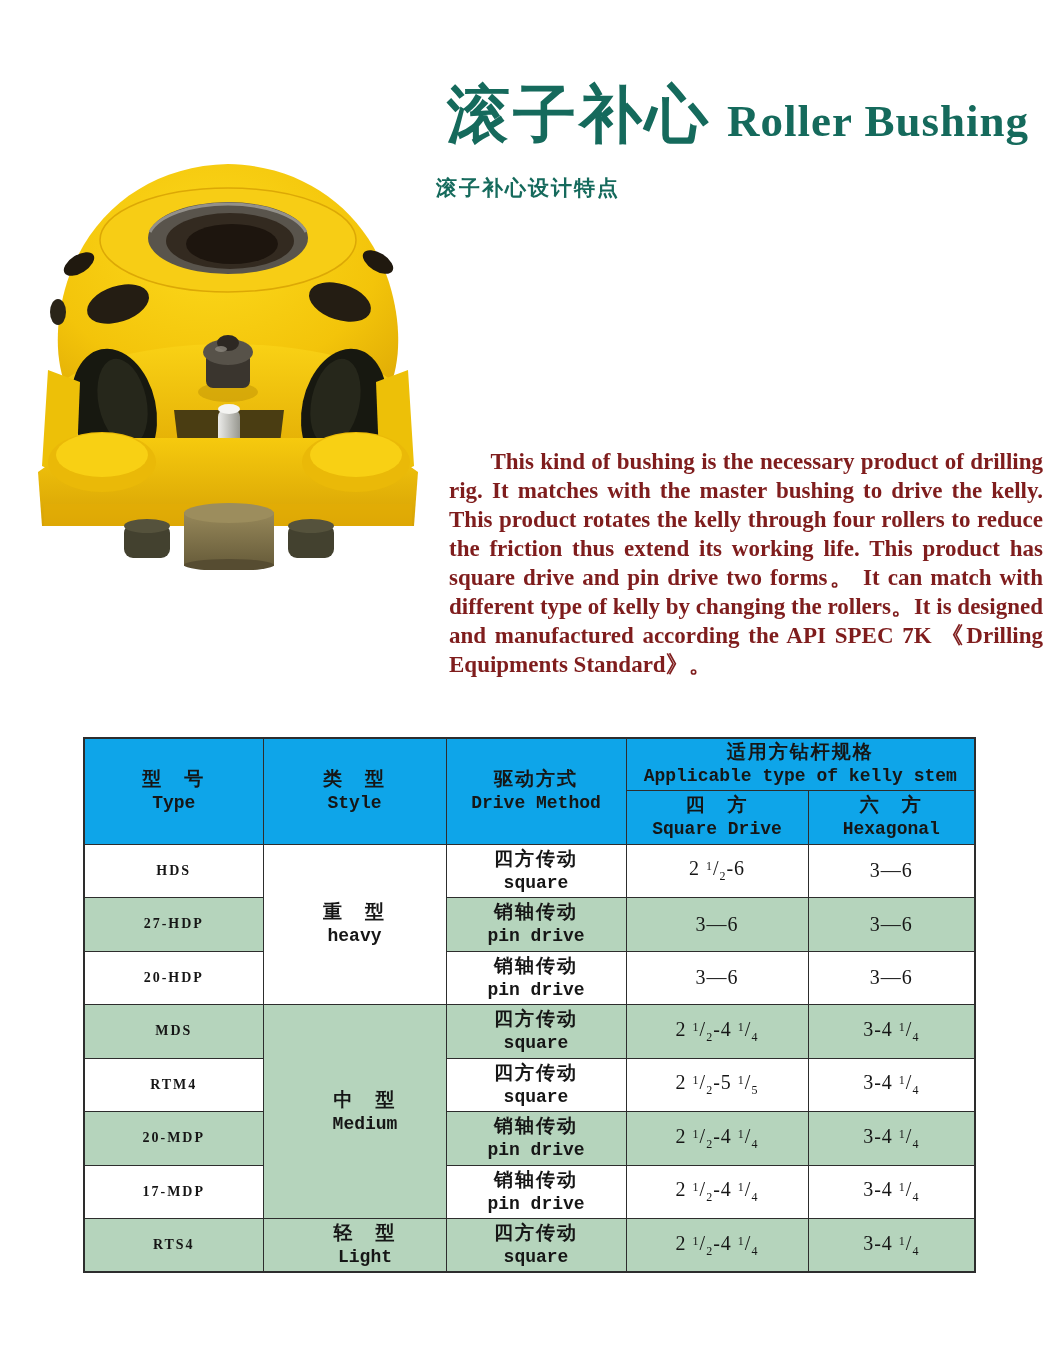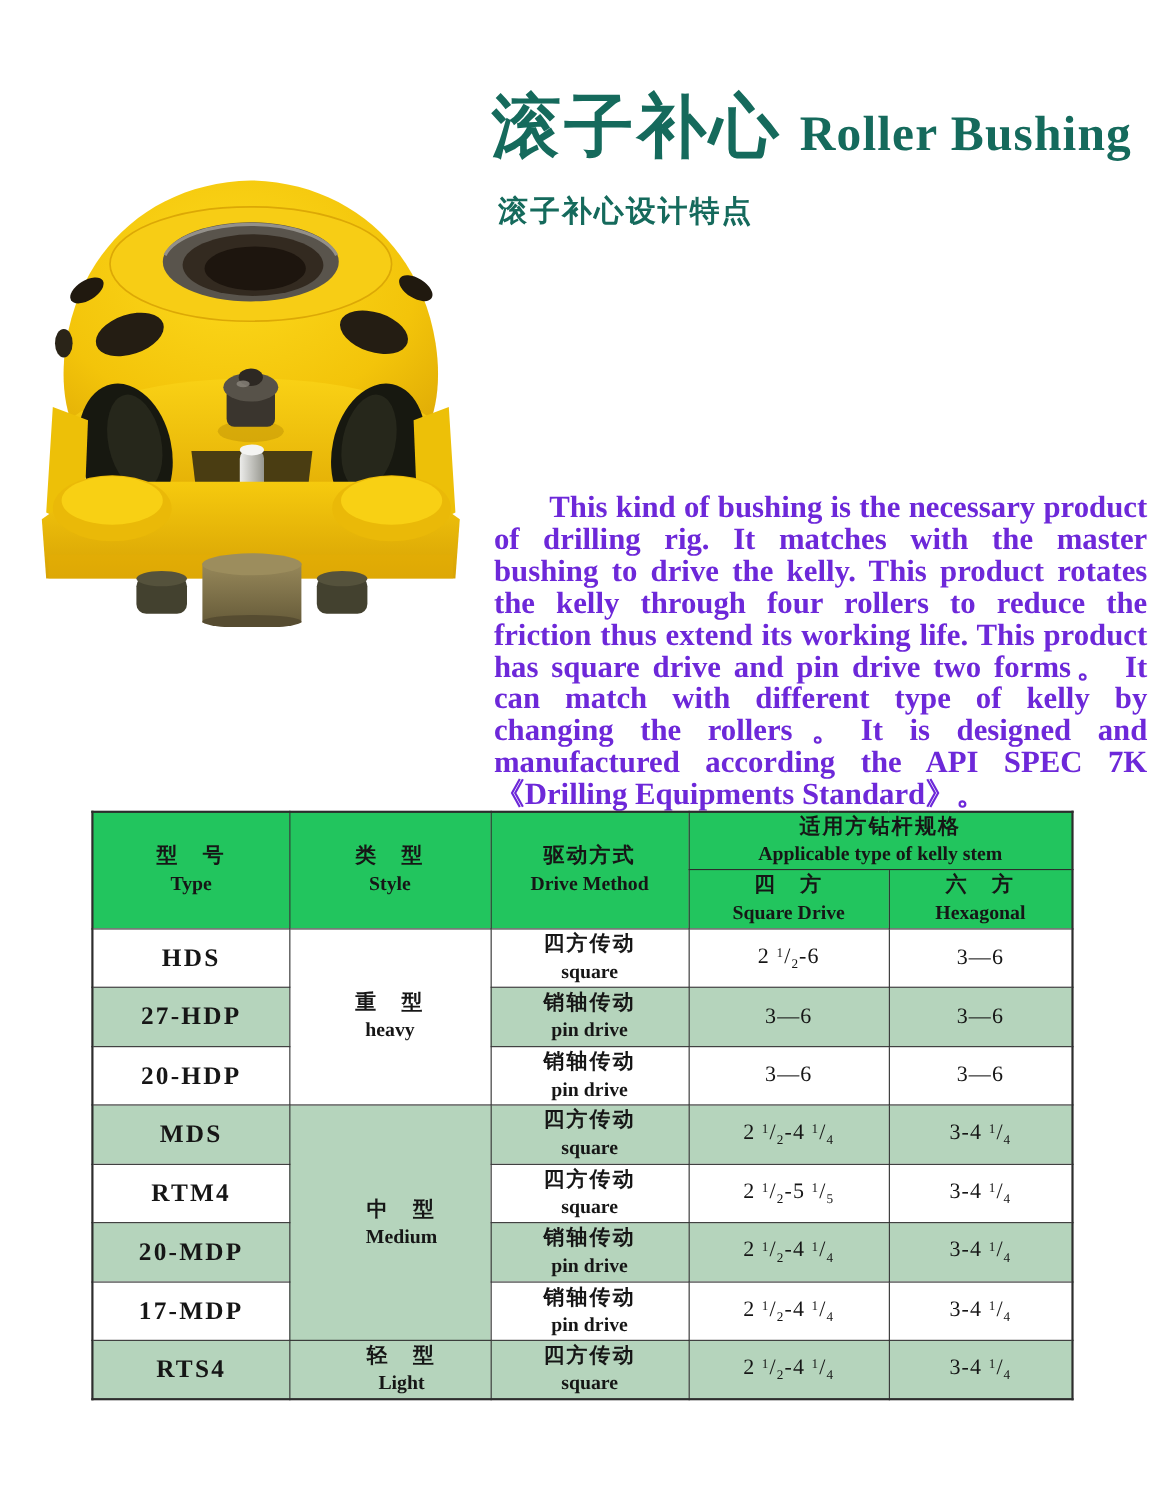--- a/index.html
+++ b/index.html
@@ -6,52 +6,52 @@
   .page {
     position:relative; width:1056px; height:1354px; background:#ffffff;
     font-family:"Liberation Sans", sans-serif; color:#1c1c1c; overflow:hidden;
   }
   
   .title-row { position:absolute; left:447px; top:72px; display:flex; align-items:baseline; gap:16px; color:#156a5c; white-space:nowrap; }
   .title-zh { font-size:63px; font-weight:bold; letter-spacing:3px; }
   .title-en { font-family:"Liberation Serif", serif; font-size:45px; font-weight:bold; letter-spacing:1px; }
 
   
-  .h-zh { position:absolute; left:453px; top:174px; font-size:27px; font-weight:bold; color:#156a5c; letter-spacing:2px; }
+  .h-zh { position:absolute; left:436px; top:174px; font-size:21px; font-weight:bold; color:#156a5c; letter-spacing:2px; }
   .p-zh { position:absolute; left:449px; top:221px; width:594px; font-size:22px; line-height:38.5px;
           color:#252525; text-align:justify; text-indent:2em; letter-spacing:1px; margin:0; }
 
   
   .h-en { position:absolute; left:449px; top:410px; font-family:"Liberation Serif", serif; font-size:27px;
           font-weight:bold; color:#156a5c; letter-spacing:4px; }
   .p-en { position:absolute; left:449px; top:447px; width:594px; font-family:"Liberation Serif", serif;
-          font-size:28px; font-weight:bold; line-height:29px; color:#6d28d9; text-align:justify;
+          font-size:23px; font-weight:bold; line-height:29px; color:#7f1d1d; text-align:justify;
           text-indent:1.8em; margin:0; }
 
   
   .table-caption { position:absolute; left:126px; top:660px; display:flex; align-items:baseline; gap:32px; white-space:nowrap; }
   .cap-zh { font-size:42px; font-weight:bold; color:#171717; letter-spacing:4px; }
   .cap-en { font-family:"Liberation Serif", serif; font-size:31px; font-weight:bold; color:#191919; letter-spacing:1px; }
 
   
   .spec-table { position:absolute; left:83px; top:737px; width:891px; border-collapse:collapse;
                 table-layout:fixed; text-align:center; color:#161616; border:2.5px solid #2d2d2d; }
   .spec-table th, .spec-table td { border:1.6px solid #2d2d2d; padding:0; vertical-align:middle; }
-  .spec-table thead th { background:#22c55e; }
+  .spec-table thead th { background:#0ea5e9; }
   .hrow1 { height:52px; }
   .hrow2 { height:54px; }
   .spec-table tbody tr { height:53.5px; }
   tr.g td { background:#b5d4bc; }
   tr.w td { background:#ffffff; }
   td.sw { background:#ffffff !important; }
   td.sg { background:#b5d4bc !important;padding-left:21px; }
 
   .zh  { display:block; font-size:19px; font-weight:bold; line-height:24px; letter-spacing:2px; }
-  .en  { display:block; font-family:Liberation Serif, serif; font-size:18px; font-weight:bold; line-height:24px; }
-  .type-cell { font-family:"Liberation Serif", serif; font-size:23px; font-weight:bold; letter-spacing:2px; }
+  .en  { display:block; font-family:Liberation Mono, monospace; font-size:18px; font-weight:bold; line-height:24px; }
+  .type-cell { font-family:"Liberation Serif", serif; font-size:14px; font-weight:bold; letter-spacing:2px; }
   .val { font-family:"Liberation Serif", serif; font-size:20px; font-weight:normal; letter-spacing:1px; }
   .val sup { font-size:12px; vertical-align:5px; }
   .val sub { font-size:12px; vertical-align:-5px; }
 
   
   .photo { position:absolute; left:22px; top:152px; width:412px; height:418px; }
 </style>
 </head>
 <body>
 

